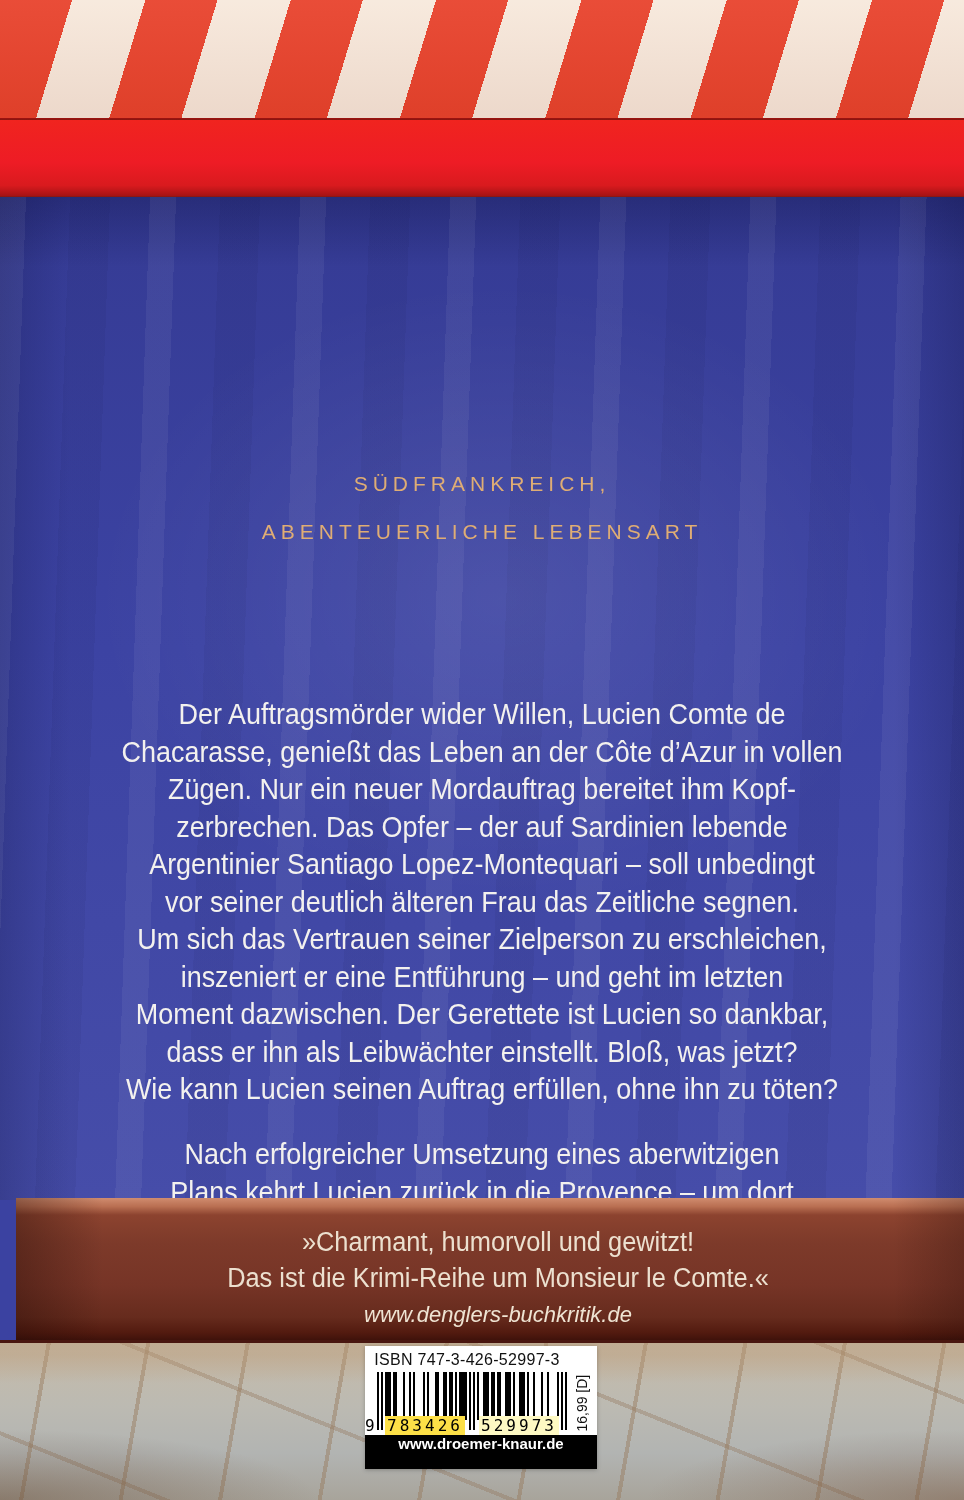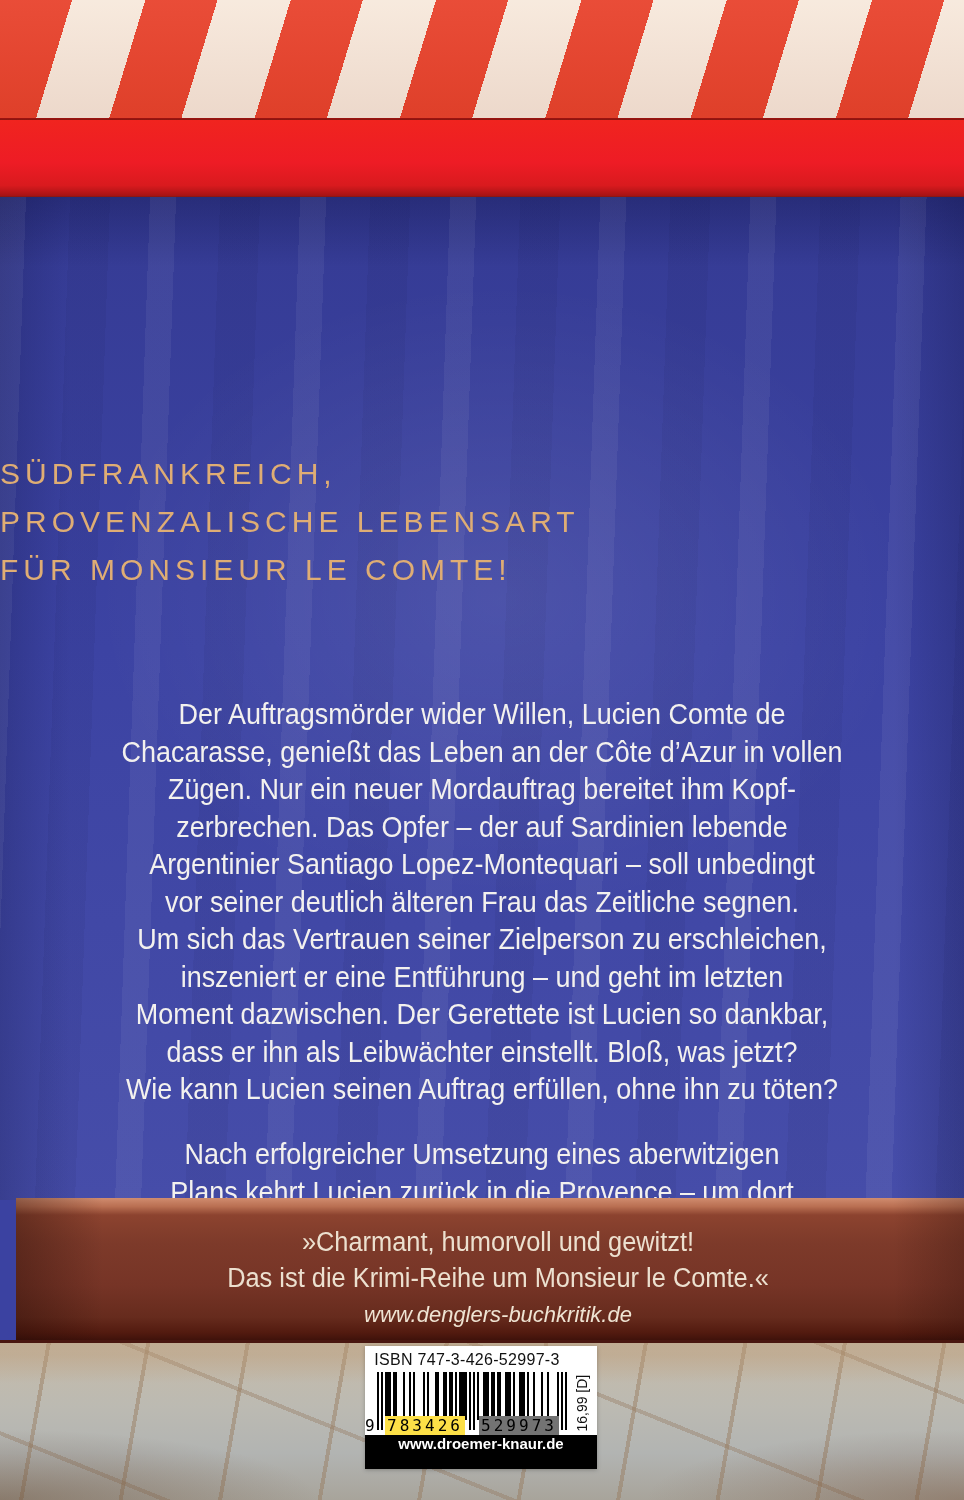--- a/index.html
+++ b/index.html
@@ -32,23 +32,24 @@
       radial-gradient(ellipse 60% 45% at 52% 40%, rgba(255,255,255,0.09), rgba(255,255,255,0) 70%),
       repeating-linear-gradient(92deg,
         rgba(255,255,255,0.055) 0 26px, rgba(255,255,255,0) 26px 70px,
         rgba(10,10,50,0.06) 70px 110px, rgba(255,255,255,0) 110px 150px),
       linear-gradient(180deg, rgba(10,12,60,0.30) 0, rgba(10,12,60,0) 70px),
       linear-gradient(90deg, rgba(8,10,50,0.22) 0, rgba(8,10,50,0) 70px,
         rgba(8,10,50,0) 894px, rgba(8,10,50,0.22) 100%),
       linear-gradient(180deg,#353b94 0%,#3c43a3 45%,#464da9 100%);
   }
   .headline{
-    position:absolute;left:0;right:0;top:253px;
+    position:absolute;left:0;right:0;top:263px;
+    text-align:center;
     color:#dfad74;
-    font-size:30px;line-height:48px;letter-spacing:5px;
+    font-size:21px;line-height:48px;letter-spacing:5px;
     font-weight:normal;
   }
   .para{
     position:absolute;left:0;right:0;
     text-align:center;color:#f3f1ee;
     font-size:29px;line-height:37.5px;
     transform:scaleX(0.93);
   }
   .para-1{top:499px;}
   .para-2{top:939px;}
@@ -99,21 +100,21 @@
     text-align:center;color:#111;font-size:16px;letter-spacing:0.3px;
   }
   .bars-wrap{position:absolute;left:12px;top:26px;width:190px;height:62px;}
   .bars-wrap svg{position:absolute;left:0;top:0;}
   .ean-digits{
     position:absolute;left:0;top:44px;width:190px;height:18px;
     font-family:"DejaVu Sans Mono",monospace;font-size:16px;color:#000;
   }
   .ean-digits .d-first{position:absolute;left:-12px;top:0;}
   .ean-digits .d-left{position:absolute;left:8px;top:0;width:80px;text-align:center;background:#fde047;letter-spacing:3px;}
-  .ean-digits .d-right{position:absolute;left:102px;top:0;width:80px;text-align:center;background:#737373;letter-spacing:3px;}
+  .ean-digits .d-right{position:absolute;left:102px;top:0;width:80px;text-align:center;background:#fef9c3;letter-spacing:3px;}
   .price-wrap{
     position:absolute;right:2px;top:22px;width:26px;height:80px;
   }
   .price-wrap span{
     position:absolute;left:-27px;top:33px;
     display:block;width:80px;text-align:center;
     transform:rotate(-90deg);
     font-size:14px;color:#111;white-space:nowrap;
   }
   .publisher-band{
@@ -127,22 +128,21 @@
 
 <div class="cover">
 
   <div class="awning"></div>
   <div class="red-band"></div>
 
   <div class="wall">
 
     <div class="headline">
       <div>SÜDFRANKREICH,</div>
-      <div>PROVENZALISCHE LEBENSART</div>
-      <div>FÜR MONSIEUR LE COMTE!</div>
+      <div>ABENTEUERLICHE LEBENSART</div>
     </div>
 
     <div class="para para-1">
       <div>Der Auftragsmörder wider Willen, Lucien Comte de</div>
       <div>Chacarasse, genießt das Leben an der Côte d’Azur in vollen</div>
       <div>Zügen. Nur ein neuer Mordauftrag bereitet ihm Kopf-</div>
       <div>zerbrechen. Das Opfer – der auf Sardinien lebende</div>
       <div>Argentinier Santiago Lopez-Montequari – soll unbedingt</div>
       <div>vor seiner deutlich älteren Frau das Zeitliche segnen.</div>
       <div>Um sich das Vertrauen seiner Zielperson zu erschleichen,</div>

